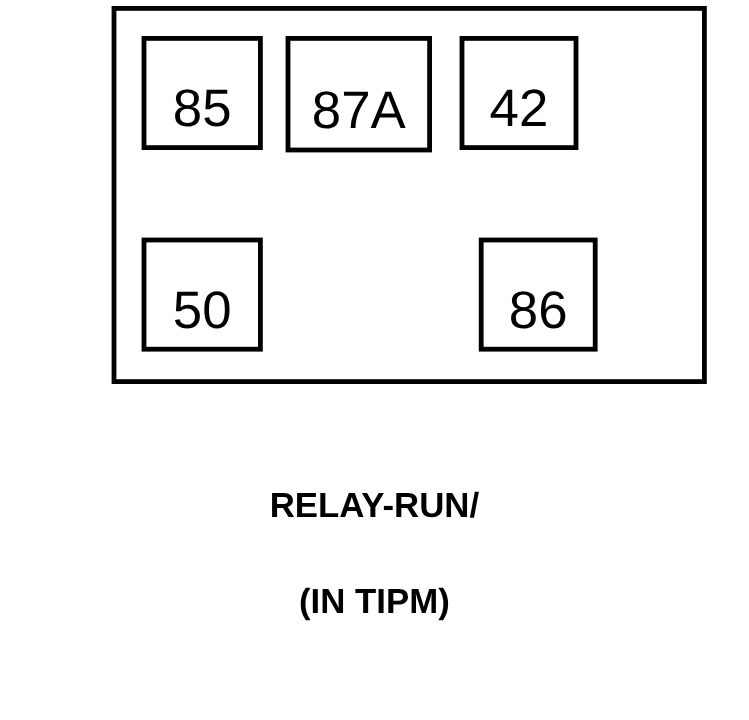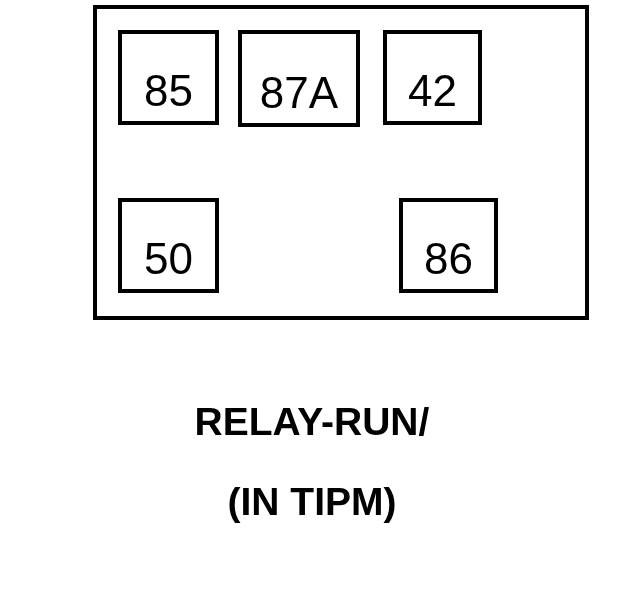--- a/index.html
+++ b/index.html
@@ -70,21 +70,21 @@
   .caption {
     position: absolute;
     left: 0;
     top: 382px;
     width: 624px;
     text-align: center;
   }
   .caption-line {
     display: block;
     font-family: "Liberation Sans", sans-serif;
-    font-size: 39px;
+    font-size: 29px;
     font-weight: bold;
     line-height: 80px;
     letter-spacing: 0px;
     color: #000000;
     white-space: nowrap;
   }
 </style>
 </head>
 <body>
 

